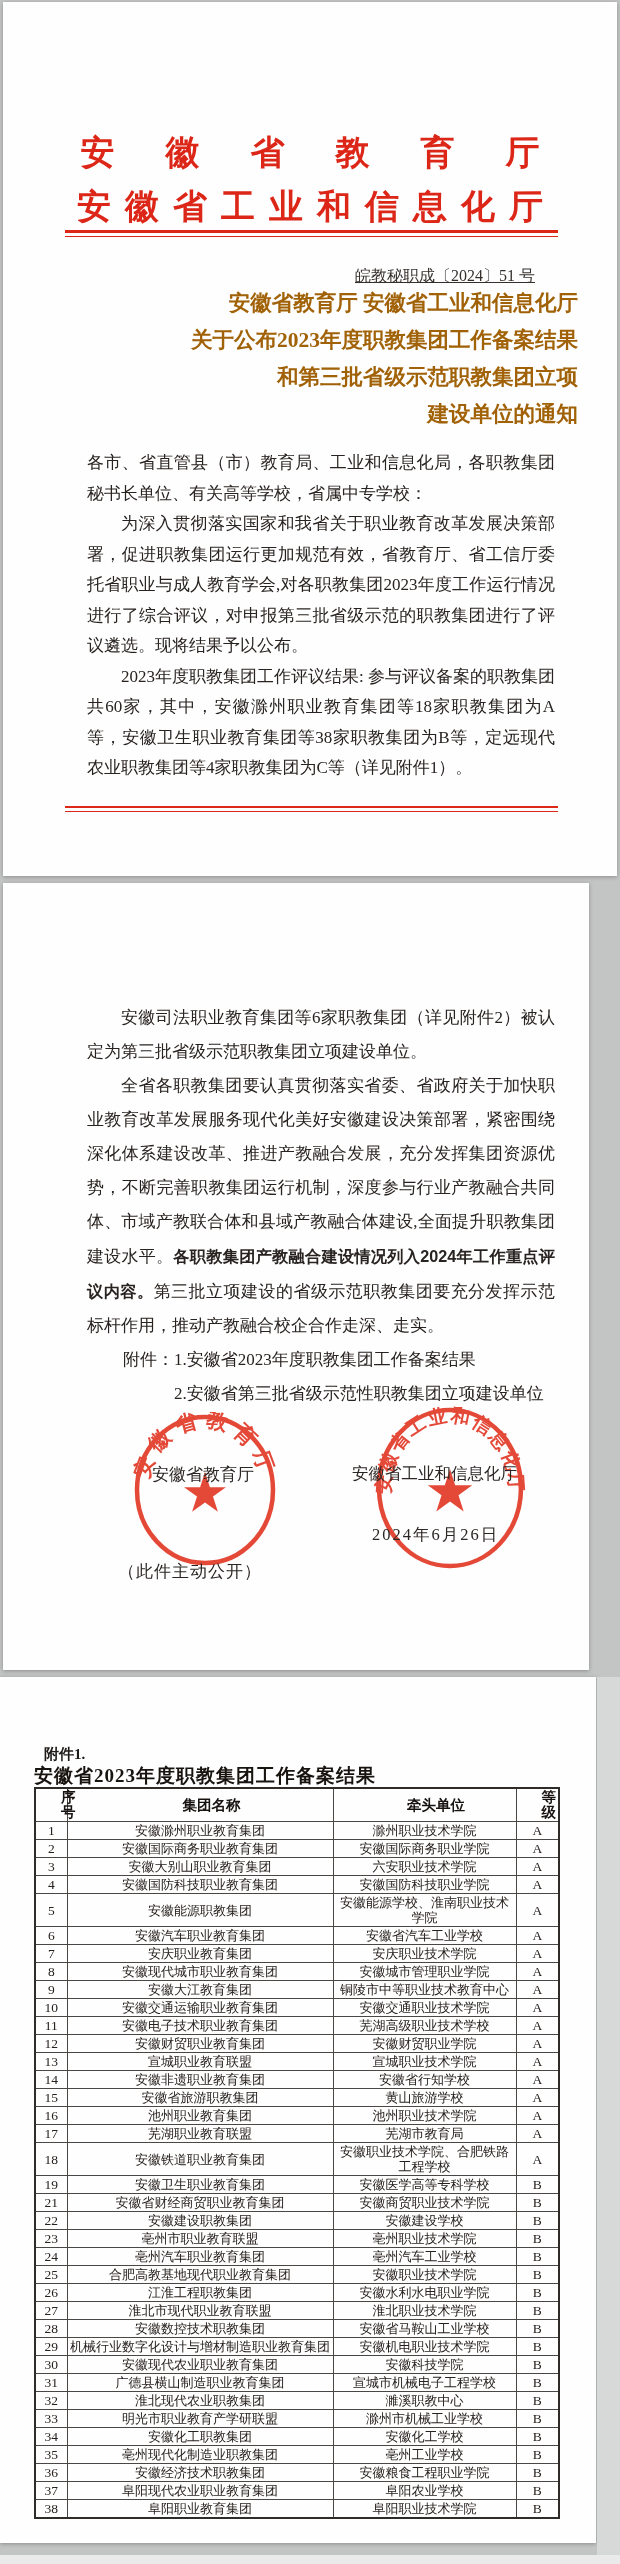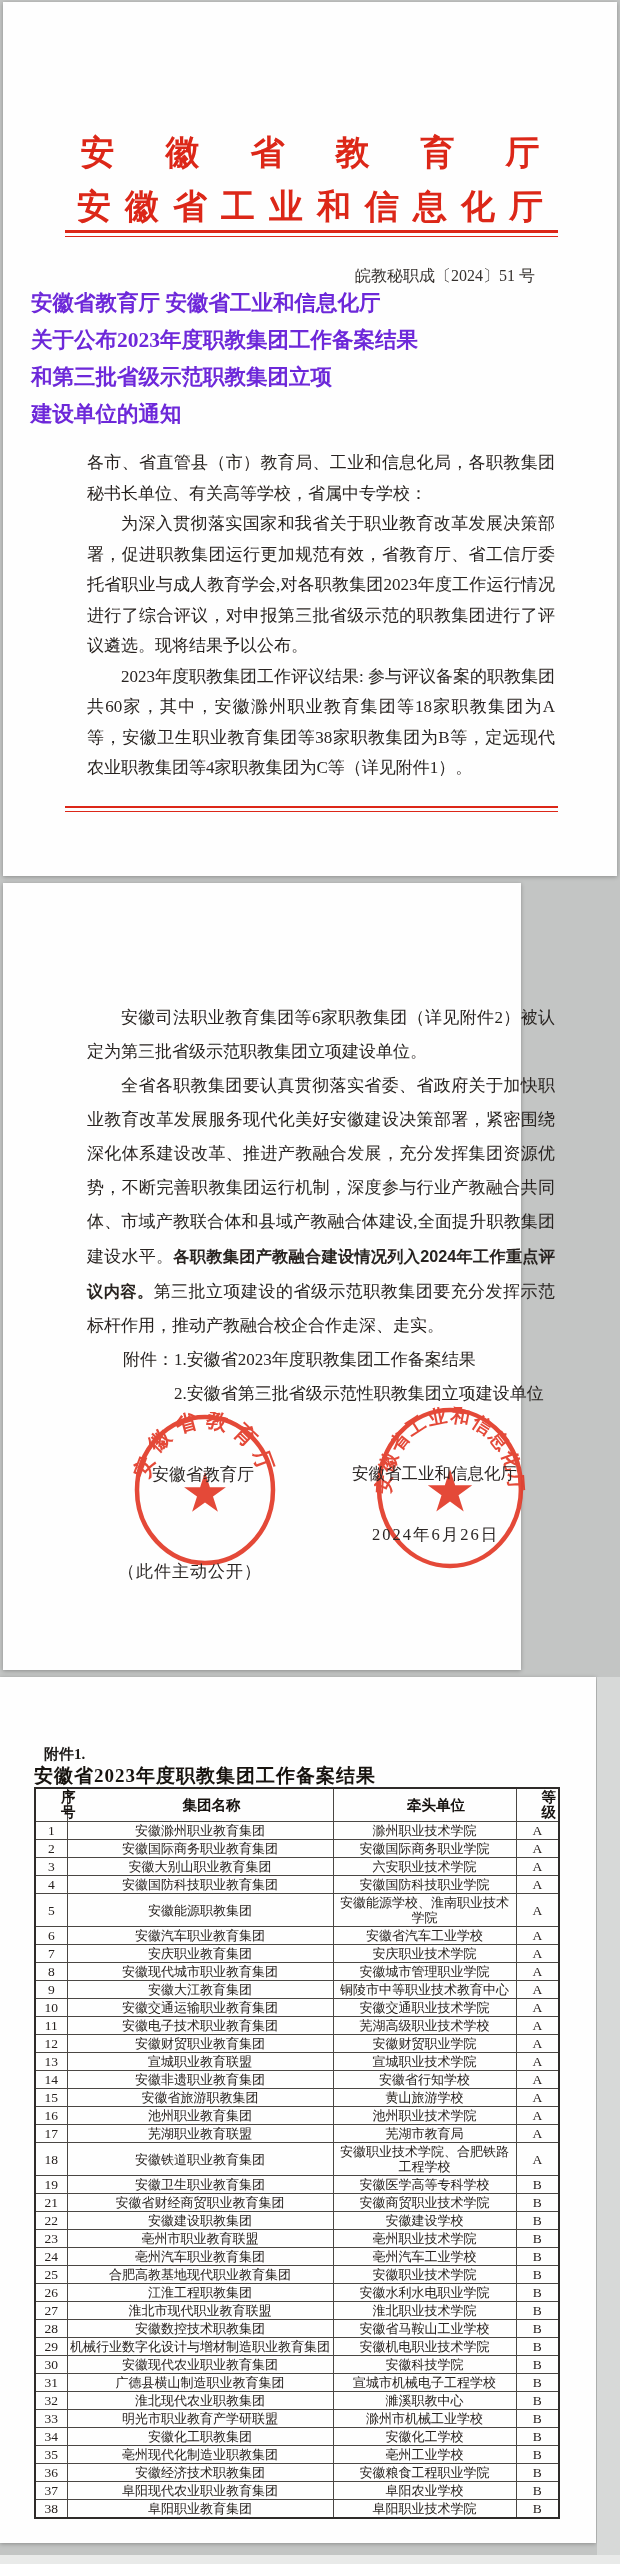--- a/index.html
+++ b/index.html
@@ -4,37 +4,37 @@
 <style>
   html,body{margin:0;padding:0;}
   body{
     width:620px;height:2564px;position:relative;overflow:hidden;
     background:#c3c5c4;
     font-family:"Liberation Serif","DejaVu Serif",serif;
     color:#25211f;
   }
   .page{position:absolute;background:#fefefe;box-shadow:0 1px 4px rgba(0,0,0,.28);}
   #page1{left:3px;top:2px;width:614px;height:874px;}
-  #page2{left:3px;top:883px;width:518px;height:787px;}
+  #page2{left:3px;top:883px;width:586px;height:787px;}
   #page3{left:0px;top:1677px;width:596px;height:866px;}
   .right-strip{position:absolute;left:597px;top:1677px;width:23px;height:887px;background:#d7d9d8;}
   .bottom-strip{position:absolute;left:0;top:2555px;width:620px;height:9px;background:#e9eae9;}
 
   
   .red-head{position:absolute;left:0;width:614px;text-align:center;color:#dc2718;font-weight:bold;white-space:nowrap;}
   .red-head.l1{top:128px;font-size:34px;letter-spacing:51px;padding-left:51px;box-sizing:border-box;}
   .red-head.l2{top:182px;font-size:34px;letter-spacing:14px;padding-left:14px;box-sizing:border-box;}
   .red-rule{position:absolute;left:62px;width:493px;}
   .red-rule .thick{height:3px;background:#dc2718;}
   .red-rule .thin{height:1px;background:#dc2718;margin-top:3px;}
   #rule-top{top:228px;}
   #rule-bottom{top:804px;}
-  .doc-number{position:absolute;left:352px;top:264px;font-size:16px;color:#35302d;}
-  .doc-title{position:absolute;left:28px;top:283px;width:524px;text-align:left;
-    font-weight:bold;font-size:21.5px;line-height:37px;color:#6d28d9;}
+  .doc-number{position:absolute;left:352px;top:264px;font-size:16px;color:#35302d;text-decoration:underline;}
+  .doc-title{position:absolute;left:51px;top:283px;width:524px;text-align:right;
+    font-weight:bold;font-size:21.5px;line-height:37px;color:#a16207;}
   .bodyflow{position:absolute;left:84px;width:468px;font-size:17px;text-align:justify;color:#282320;}
   #page1 .bodyflow{top:446px;line-height:30.5px;}
   #page2 .bodyflow{top:118px;line-height:34px;}
   .bodyflow p{margin:0;text-indent:2em;}
   .bodyflow p.noindent{text-indent:0;}
   .hei-bold{font-weight:bold;font-family:"Liberation Sans","DejaVu Sans",sans-serif;font-size:16.2px;}
 
   
   .attachments{display:flex;margin:0 0 0 36px;line-height:34px;font-size:17px;}
   .attachments .items div{white-space:nowrap;}

